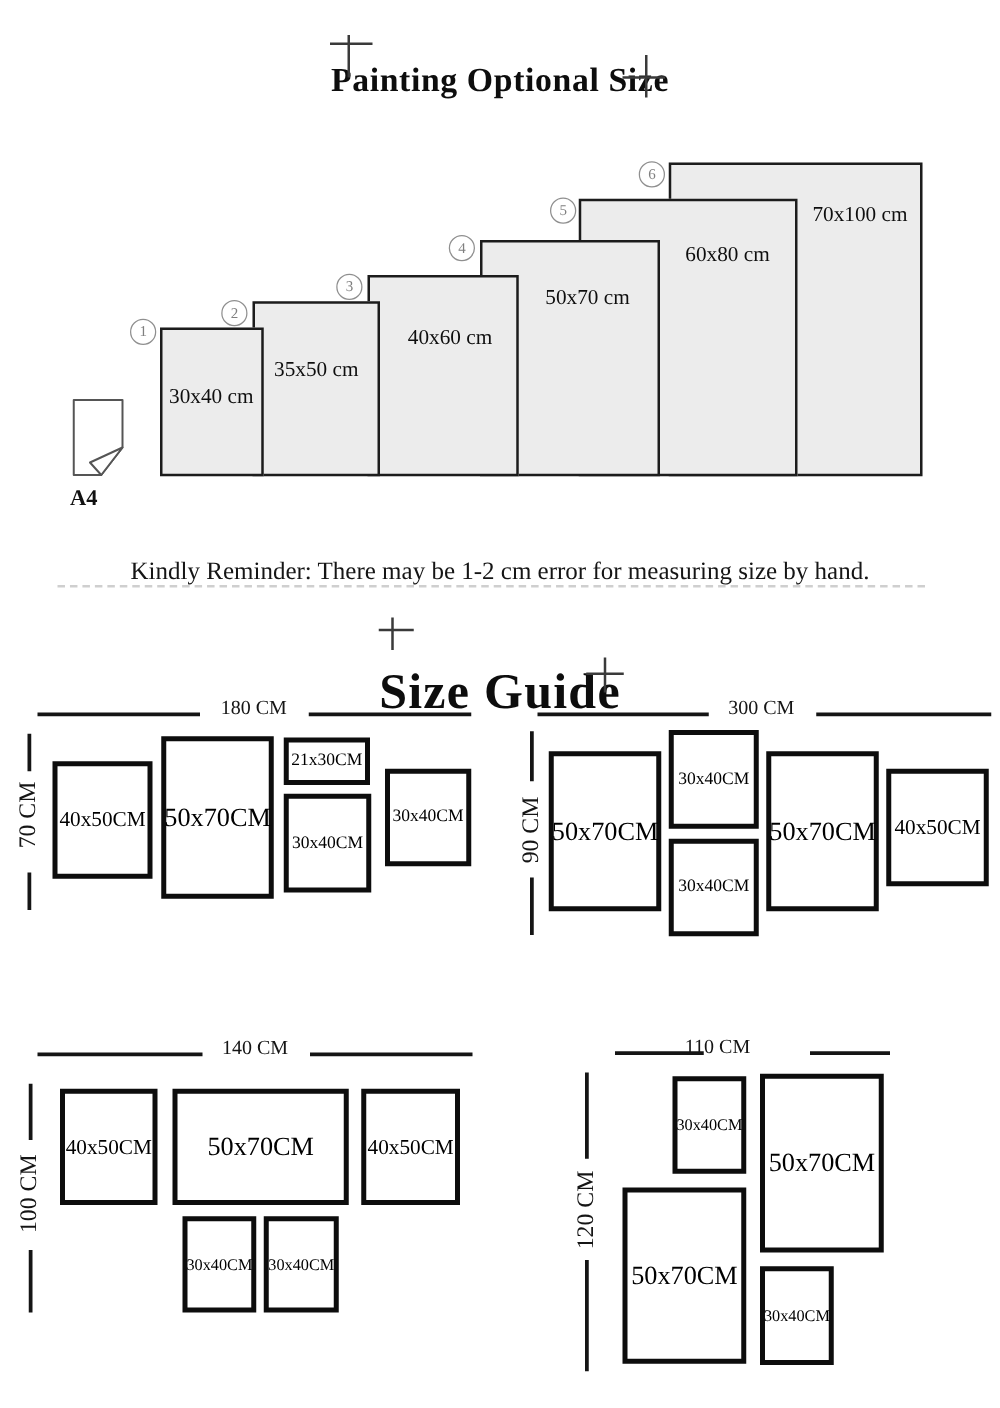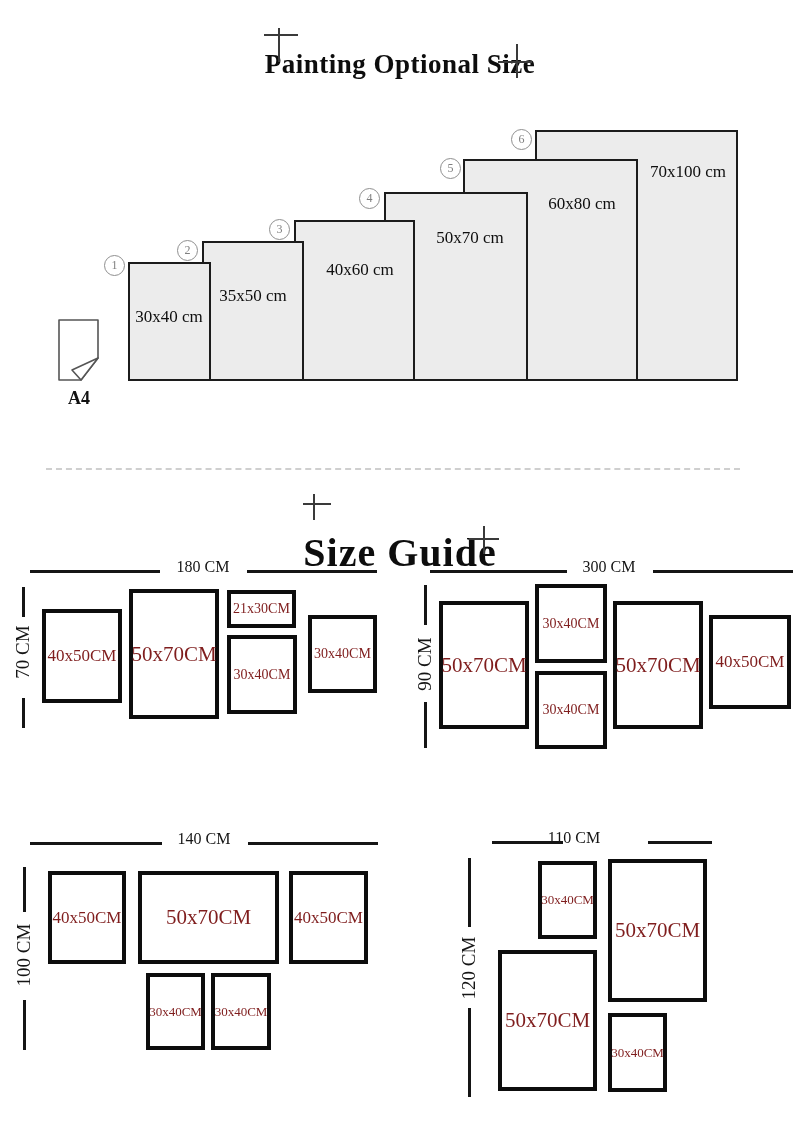--- a/index.html
+++ b/index.html
@@ -11,27 +11,27 @@
   #painting-title{top:31px;font-size:27px;letter-spacing:.5px;}
   #sizeguide-title{top:496px;font-size:40px;letter-spacing:1px;}
   .mark{position:absolute;background:#3a3a3a;}
   
   .panel{position:absolute;background:#ececec;border:2px solid #1c1c1c;box-sizing:border-box;}
   .panel-label{position:absolute;transform:translateX(-50%);font-size:17px;white-space:nowrap;z-index:30;color:#0e0e0e;}
   .badge{position:absolute;width:19px;height:19px;border:1.5px solid #8f8f8f;border-radius:50%;
     color:#7f7f7f;font-size:12px;line-height:19px;text-align:center;z-index:30;
     font-family:"Liberation Serif","DejaVu Serif",serif;}
   #a4-icon{position:absolute;left:56px;top:318px;}
-  #a4-label{position:absolute;left:56px;top:388px;width:46px;text-align:center;font-weight:bold;font-size:18px;}
+  #a4-label{position:absolute;left:56px;top:388px;width:46px;text-align:left;font-weight:bold;font-size:18px;}
   #reminder{position:absolute;left:0;top:426px;width:800px;text-align:center;font-size:20px;color:#151515;}
   #dashed-sep{position:absolute;left:46px;top:468px;width:694px;border-top:2px dashed #cfcfcf;}
   
   .frame{position:absolute;background:#fff;border:4px solid #0d0d0d;box-sizing:border-box;
     display:flex;align-items:center;justify-content:center;}
-  .frame-label{white-space:nowrap;color:#7f1d1d;text-align:center;}
+  .frame-label{white-space:nowrap;color:#000000;text-align:center;}
   .dim-h{position:absolute;height:3px;background:#151515;}
   .dim-v{position:absolute;width:3px;background:#151515;}
   .dim-label-h{position:absolute;transform:translateX(-50%);font-size:16px;white-space:nowrap;color:#151515;}
   .dim-label-v{position:absolute;transform:translate(-50%,-50%) rotate(-90deg);font-size:19px;white-space:nowrap;color:#151515;}
   .layer{position:absolute;left:0;top:0;width:800px;height:1126px;}
 </style>
 </head>
 <body>
 
 <div id="canvas">
@@ -62,20 +62,21 @@
       <div class="panel-label" style="left: 688px; top: 162px;">70x100 cm</div>
       <div class="badge" style="left: 511px; top: 129px;">6</div>
     </div>
 
   <svg id="a4-icon" width="46" height="64" viewBox="0 0 46 64">
     <path d="M3,2 L42,2 L42,40 L25,62 L3,62 Z" fill="#ffffff" stroke="#555" stroke-width="1.6" stroke-linejoin="round"></path>
     <path d="M42,40 L16,52 L25,62 Z" fill="#ffffff" stroke="#555" stroke-width="1.6" stroke-linejoin="round"></path>
   </svg>
   <div id="a4-label">A4</div>
 
+  <p id="reminder">Kindly Reminder: There may be 1-2 cm error for measuring size by hand.</p>
   <div id="dashed-sep"></div>
 
   <h2 class="big-title" id="sizeguide-title">Size Guide</h2>
   <div class="mark" style="left:313px;top:494px;width:2px;height:26px;"></div>
   <div class="mark" style="left:303px;top:503px;width:28px;height:2px;"></div>
   <div class="mark" style="left:483px;top:526px;width:2px;height:28px;"></div>
   <div class="mark" style="left:469px;top:538px;width:30px;height:2px;"></div>
 
   <div class="layer" id="walls">
       <div class="dim-h" style="left: 30px; top: 570px; width: 130px;"></div>

